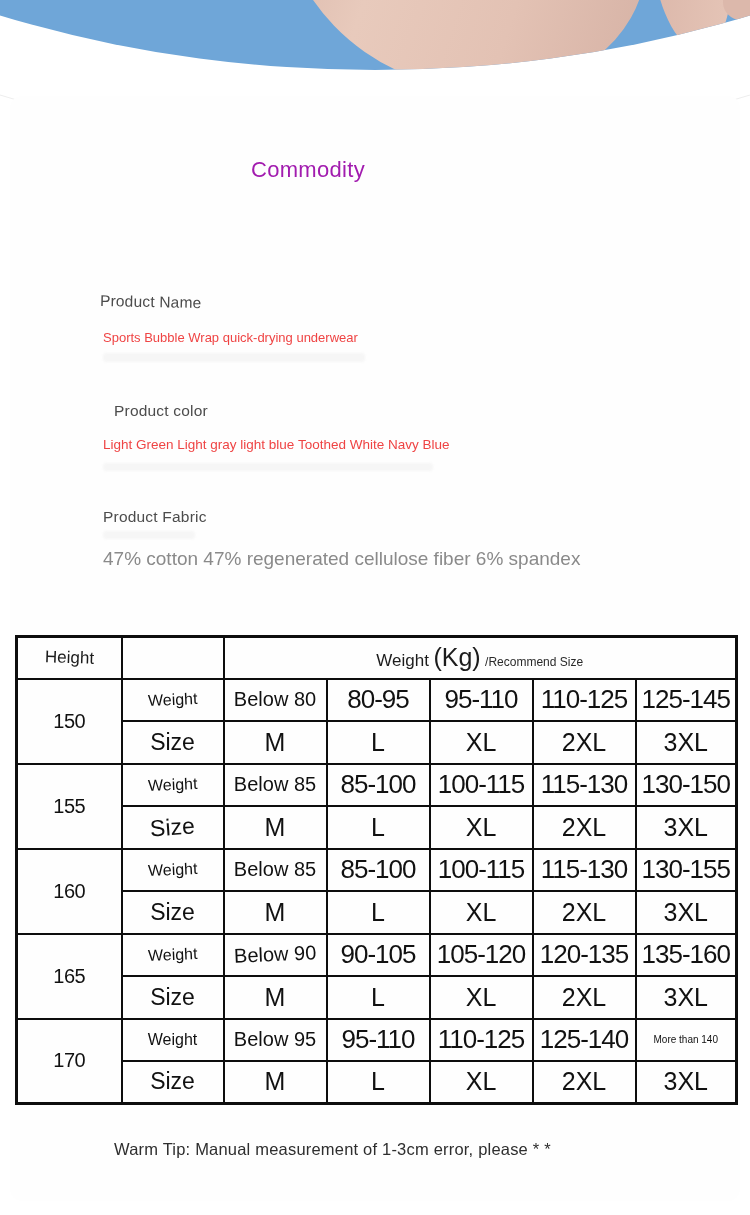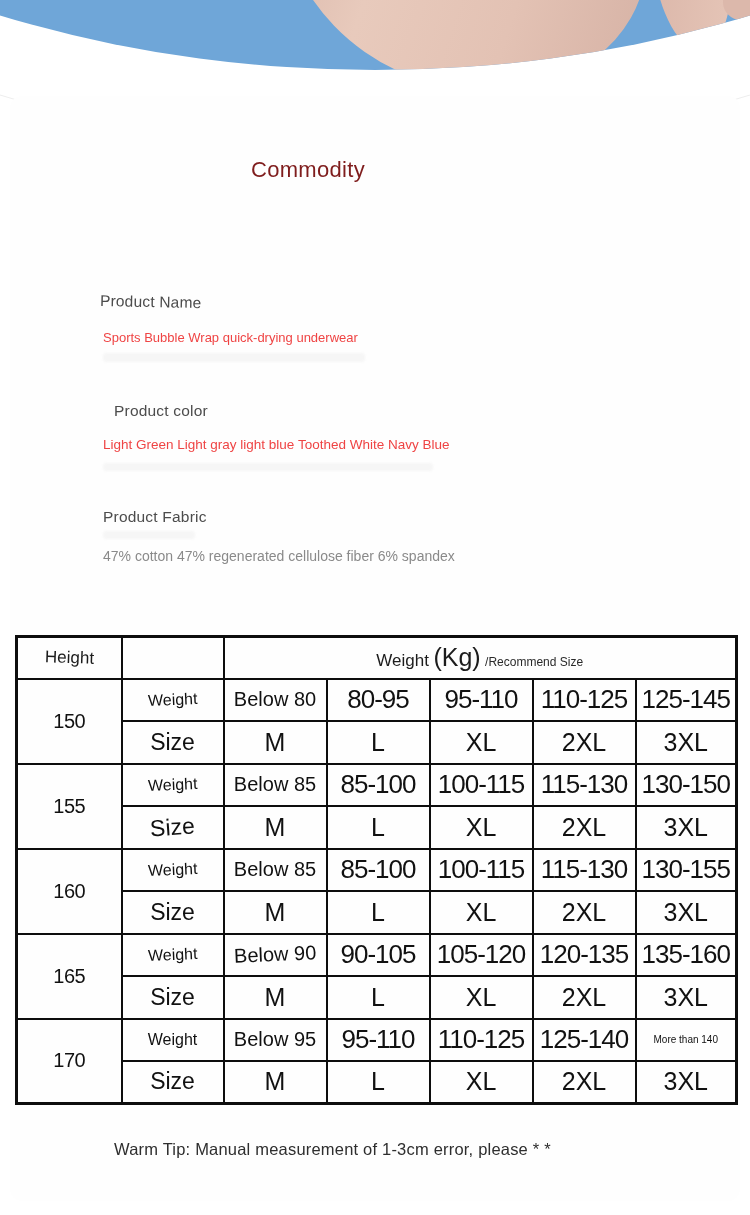--- a/index.html
+++ b/index.html
@@ -42,30 +42,30 @@
 
   
   .card {
     position:absolute; left:10px; top:96px; width:730px; height:1105px;
     background:#fefefe; border-radius:12px;
   }
 
   
   .title {
     position:absolute; left:222px; top:158px; width:172px;
-    font-size:22px; line-height:24px; color:#7f1d1d; text-align:center; letter-spacing:.3px;
+    font-size:22px; line-height:24px; color:#a21caf; text-align:center; letter-spacing:.3px;
   }
   .sec-label { position:absolute; font-size:15.5px; color:#4c4c4c; letter-spacing:.2px; }
   .sec-value { position:absolute; color:#ef4444; }
   .lbl-name   { left:100px; top:293px; transform:rotate(1.2deg); }
   .val-name   { left:103px; top:330px; font-size:13px; }
   .lbl-color  { left:114px; top:402px; }
   .val-color  { left:103px; top:437px; font-size:13.5px; }
   .lbl-fabric { left:103px; top:508px; }
-  .val-fabric { left:103px; top:548px; font-size:14px; color:#8a8a8a; }
+  .val-fabric { left:103px; top:548px; font-size:19px; color:#8a8a8a; }
 
   .ghost { position:absolute; background:rgba(120,120,120,0.06); filter:blur(1px); border-radius:3px; }
   .ghost1 { left:103px; top:353px; width:262px; height:9px; }
   .ghost2 { left:103px; top:463px; width:330px; height:8px; }
   .ghost3 { left:103px; top:531px; width:92px;  height:8px; }
 
   
   .chart-wrap { position:absolute; left:15px; top:635px; width:720px; }
   table.size-chart {
     width:720px; border-collapse:collapse; table-layout:fixed;

